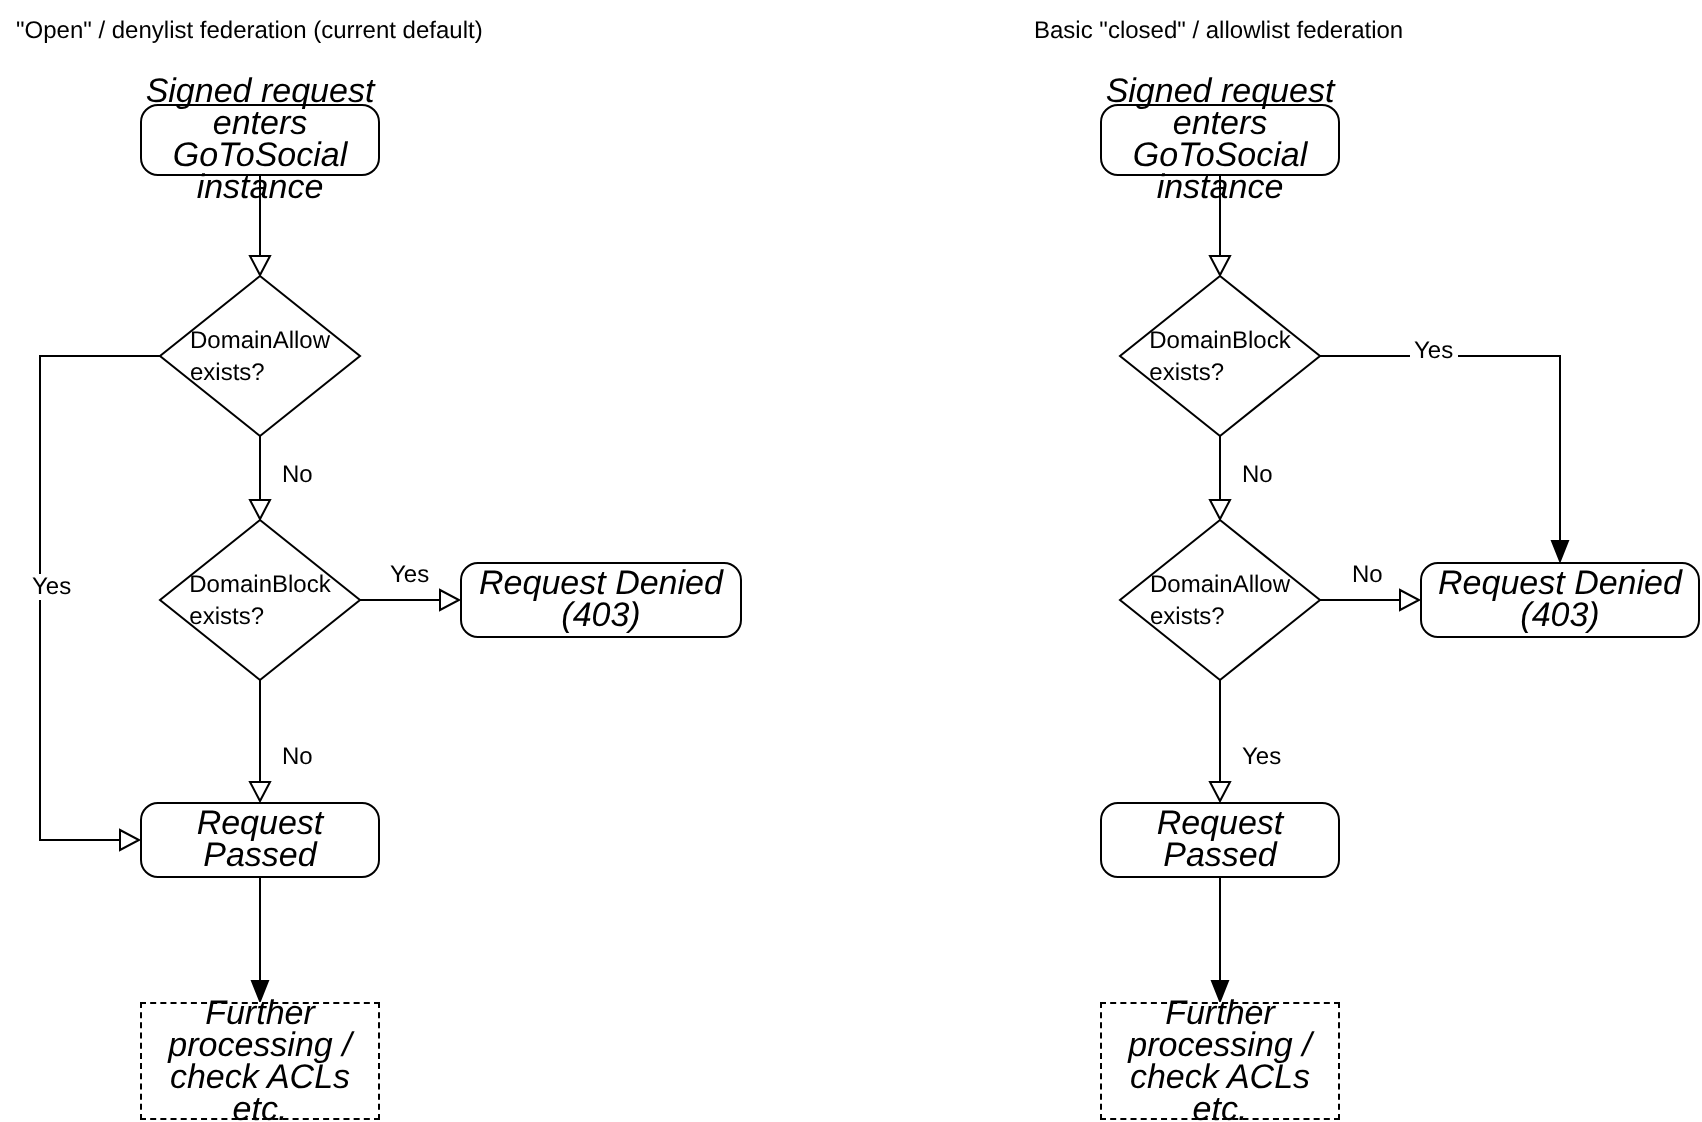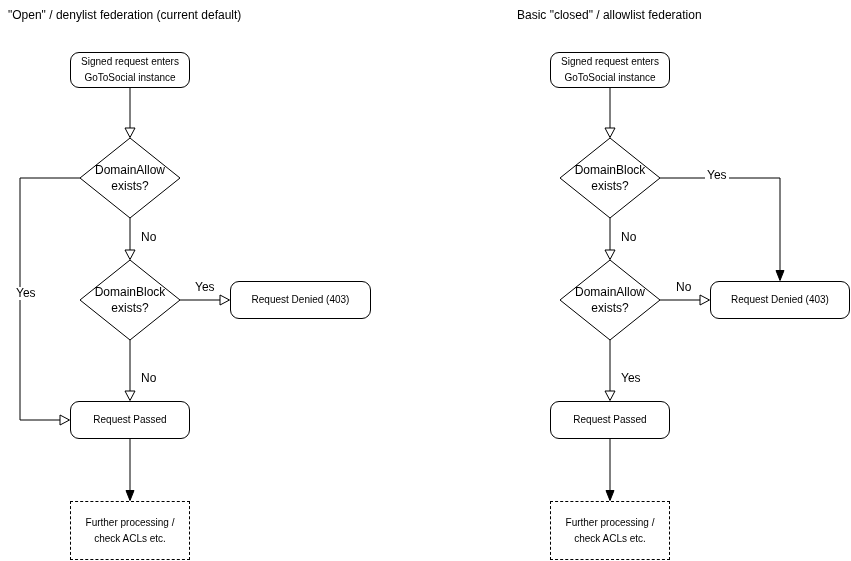--- a/index.html
+++ b/index.html
@@ -6,28 +6,28 @@
   html, body { margin:0; padding:0; background:var(--bg); }
   .canvas {
     position:relative; width:851px; height:561px; background:var(--bg);
     font-family:"Liberation Sans", sans-serif; color:var(--text); overflow:hidden;
   }
   .layer { position:absolute; left:0; top:0; }
   .chart-title { position:absolute; font-size:12px; line-height:14px; white-space:nowrap; }
   .node {
     position:absolute; box-sizing:border-box; background:var(--bg);
     display:flex; align-items:center; justify-content:center;
-    text-align:center; font-size:10px; line-height:16px; white-space:pre-line;
+    text-align:center; font-size:17px; line-height:16px; white-space:pre-line;font-style:italic;
   }
   .terminator { border:1px solid var(--stroke); border-radius:9px; }
   .dashed { border:1px dashed var(--stroke); }
   .diamond-label {
     position:absolute; width:110px; height:32px;
     display:flex; align-items:center; justify-content:center;
-    text-align:center; font-size:12px; line-height:16px; white-space:pre-line;
+    font-size:12px; line-height:16px; white-space:pre-line;
   }
   .edge-label {
     position:absolute; font-size:12px; line-height:13px;
     background:var(--bg); padding:0 2px; white-space:nowrap;
   }
   svg .edge { fill:none; stroke:var(--stroke); stroke-width:1; }
   svg .diamond { fill:var(--bg); stroke:var(--stroke); stroke-width:1; }
   svg .arrow-open { fill:var(--bg); stroke:var(--stroke); stroke-width:1; }
   svg .arrow-filled { fill:var(--stroke); stroke:var(--stroke); stroke-width:1; }
 </style>

